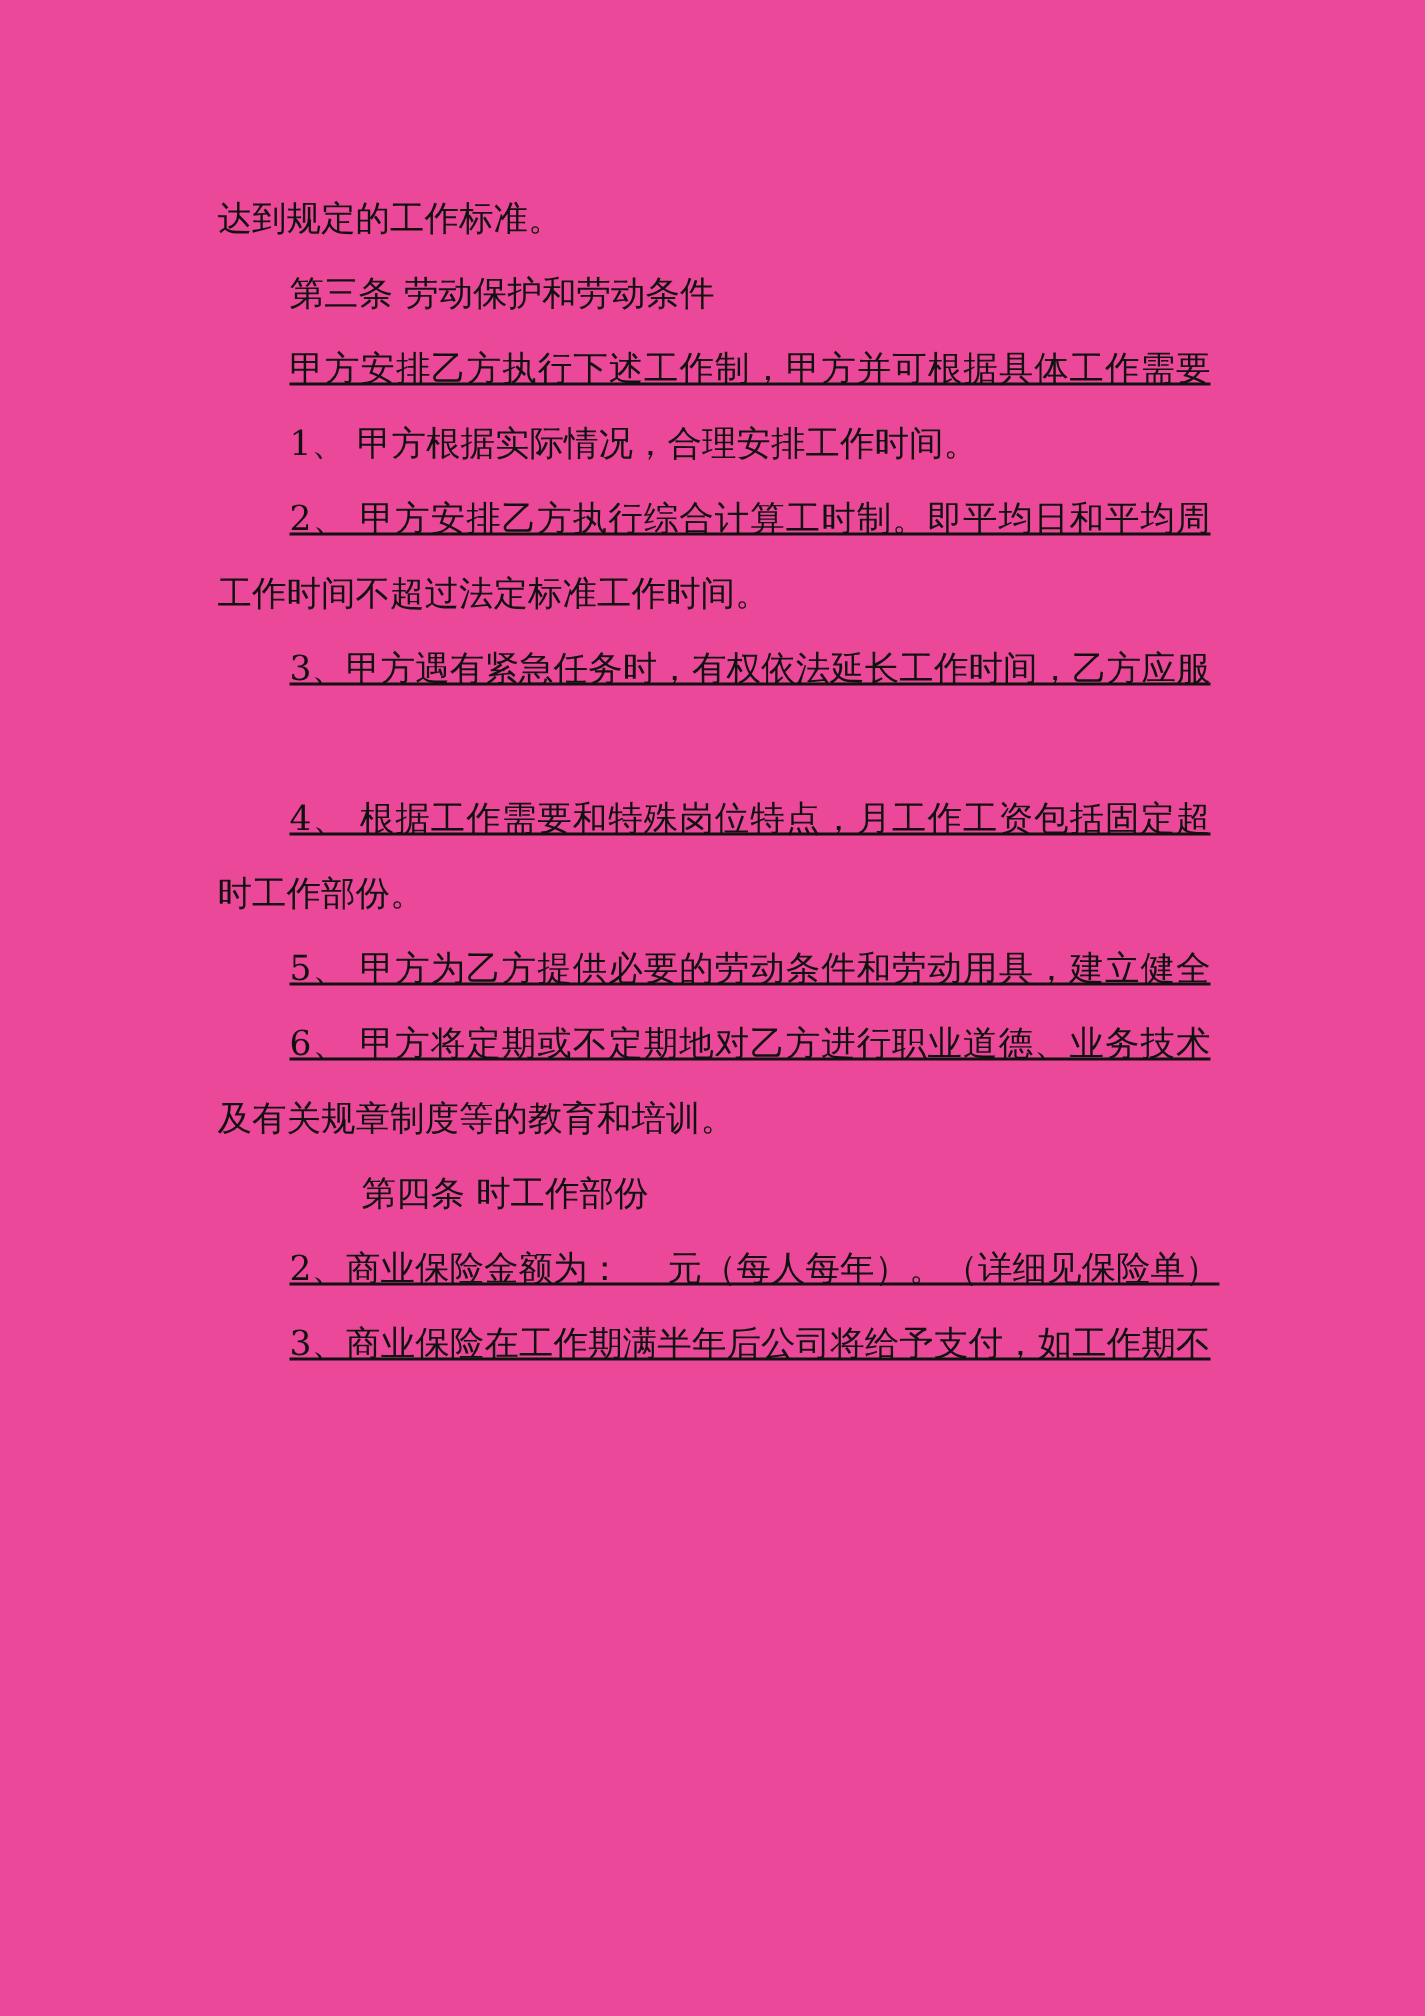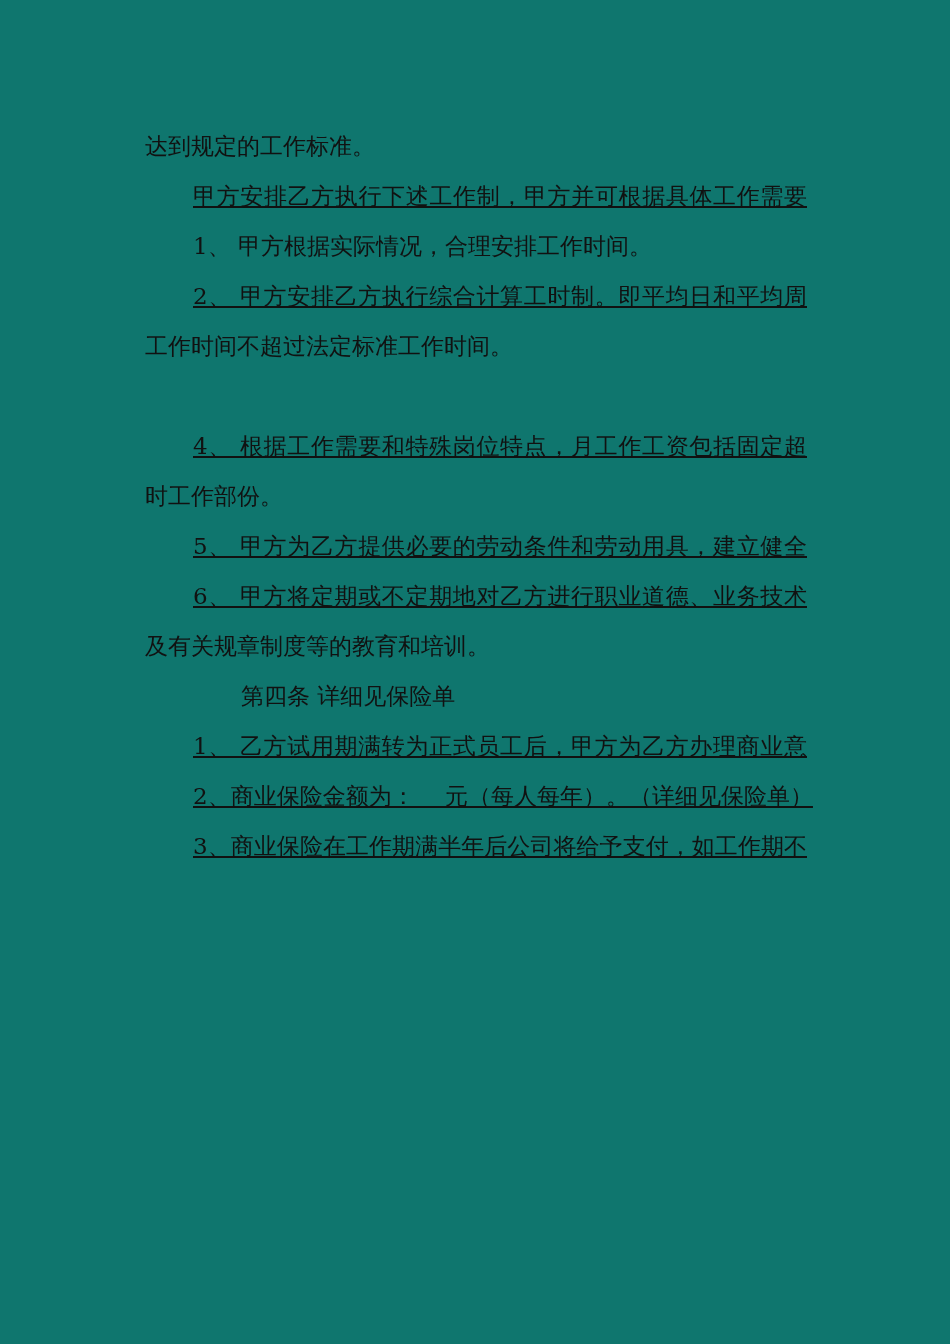--- a/index.html
+++ b/index.html
@@ -1,42 +1,43 @@
 <!DOCTYPE html>
 <html><head>
 <meta charset="utf-8">
 <style>
   html, body { margin: 0; padding: 0; background: #ffffff; }
   body { width: 950px; height: 1344px; position: relative; overflow: hidden; }
-  .page { position: absolute; left: 0; top: 0; width: 950px; height: 1344px; background: #0f766e; }
+  .page { position: absolute; left: 0; top: 0; width: 950px; height: 1344px; background: #ec4899; }
   .content {
     position: absolute; left: 145px; top: 121px; width: 662px;
     font-family: "DejaVu Serif", "Liberation Serif", serif;
     font-size: 23px; color: #111; line-height: 50px;
   }
   .line { height: 50px; white-space: nowrap; overflow: visible; }
   .ind2 { padding-left: 48px; }
   .ind4 { padding-left: 96px; }
   .blank { height: 50px; }
   .justify { text-align: justify; text-align-last: justify; text-decoration: underline; }
 </style>
 </head>
 <body>
 
 <div class="page">
   <div class="content">
     <div class="line">达到规定的工作标准。</div>
+    <div class="line ind2">第三条 劳动保护和劳动条件</div>
     <div class="line ind2 justify">甲方安排乙方执行下述工作制，甲方并可根据具体工作需要</div>
     <div class="line ind2">1、 甲方根据实际情况，合理安排工作时间。</div>
     <div class="line ind2 justify">2、 甲方安排乙方执行综合计算工时制。即平均日和平均周</div>
     <div class="line">工作时间不超过法定标准工作时间。</div>
+    <div class="line ind2 justify">3、甲方遇有紧急任务时，有权依法延长工作时间，乙方应服</div>
     <div class="blank"></div>
     <div class="line ind2 justify">4、 根据工作需要和特殊岗位特点，月工作工资包括固定超</div>
     <div class="line">时工作部份。</div>
     <div class="line ind2 justify">5、 甲方为乙方提供必要的劳动条件和劳动用具，建立健全</div>
     <div class="line ind2 justify">6、 甲方将定期或不定期地对乙方进行职业道德、业务技术</div>
     <div class="line">及有关规章制度等的教育和培训。</div>
-    <div class="line ind4">第四条 详细见保险单</div>
-    <div class="line ind2 justify">1、 乙方试用期满转为正式员工后，甲方为乙方办理商业意</div>
+    <div class="line ind4">第四条 时工作部份</div>
     <div class="line ind2 justify">2、商业保险金额为：　 元（每人每年）。（详细见保险单）</div>
     <div class="line ind2 justify">3、商业保险在工作期满半年后公司将给予支付，如工作期不</div>
   </div>
 </div>
 
 </body></html>

